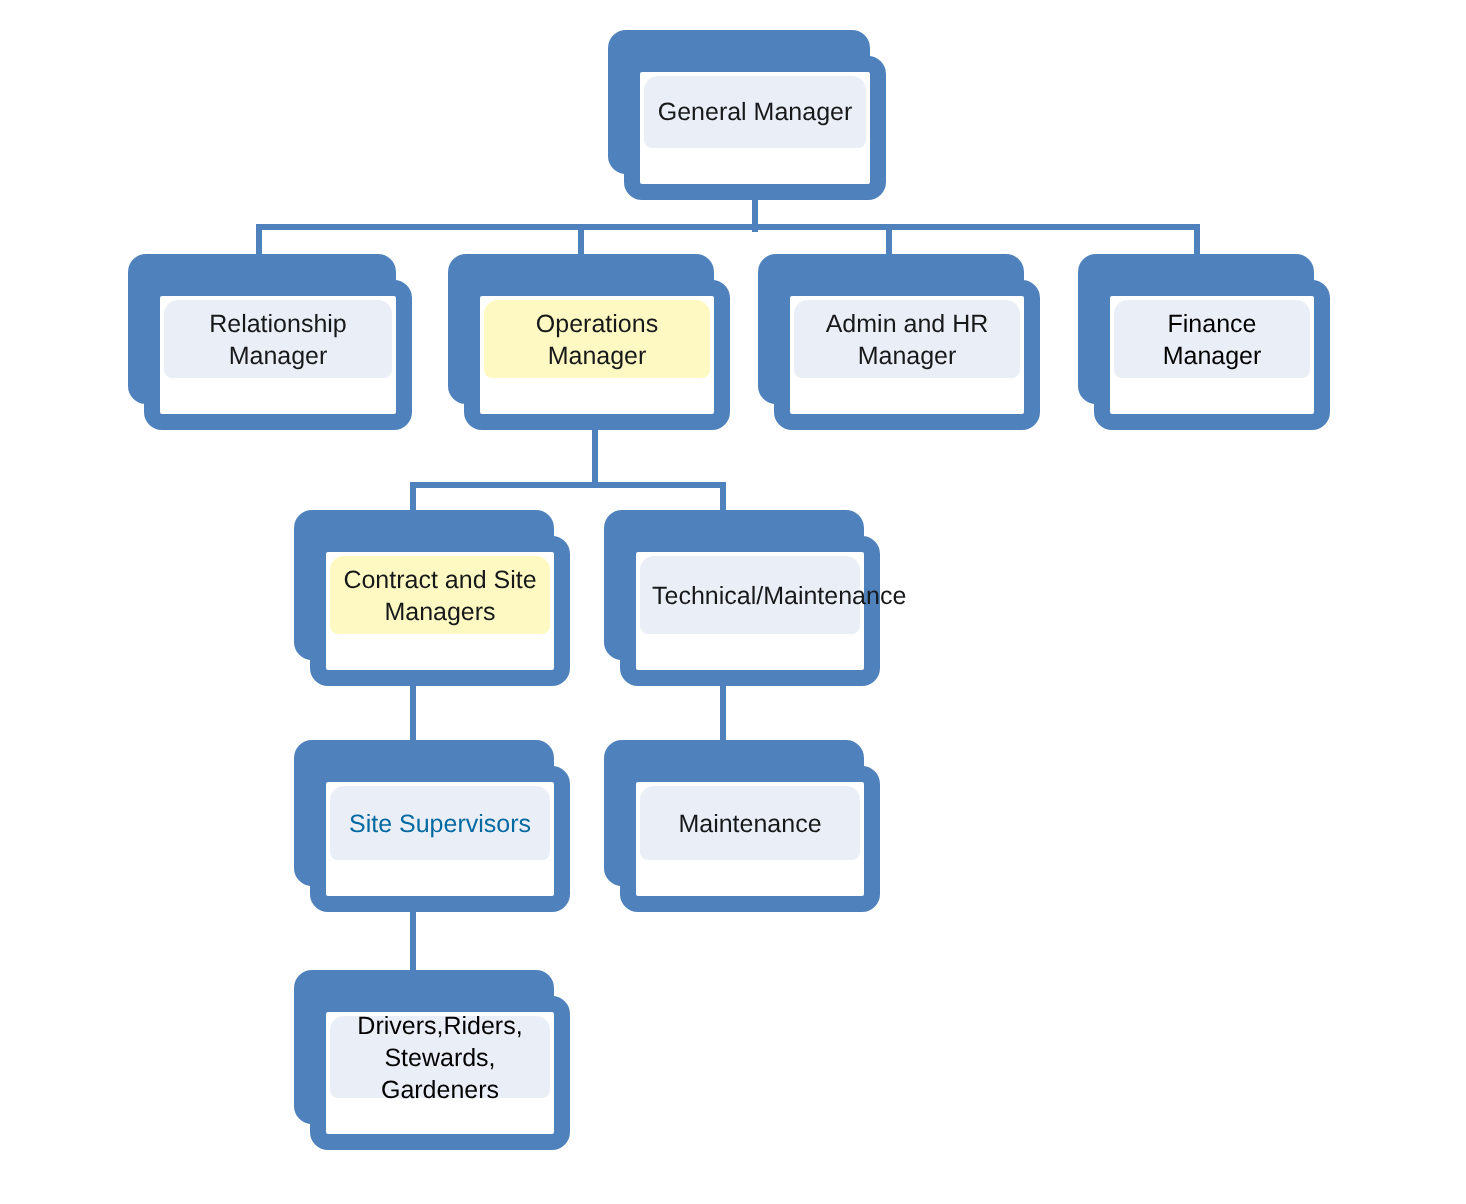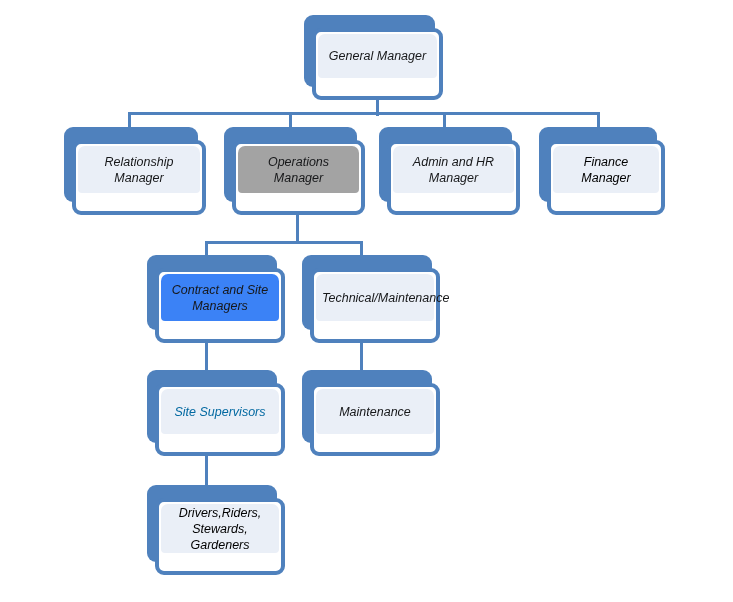--- a/index.html
+++ b/index.html
@@ -44,24 +44,23 @@
     background: #4F81BD;
     border-radius: 9px;
   }
   .node-front {
     position: absolute;
     left: 0;
     top: 0;
     width: 100%;
     height: 100%;
     background: #ffffff;
-    border: 4px solid #14532d;
+    border: 8px solid #14532d;
     border-radius: 9px;
     box-sizing: border-box;
-    font-style: italic;
   }
   .node-inner {
     position: absolute;
     left: 2px;
     top: 2px;
     right: 2px;
     bottom: 18px;
     background: #EAEFF7;
     border-radius: 7px 7px 4px 4px;
     display: flex;
@@ -115,21 +114,21 @@
         <div class="node-back" style="background: rgb(79, 129, 189);"></div>
         <div class="node-front" style="background: rgb(255, 255, 255); border-color: rgb(79, 129, 189);">
           <div class="node-inner" style="background: rgb(234, 239, 247);">
             <span class="node-label" style="color: rgb(23, 24, 26);">Relationship Manager</span>
           </div>
         </div>
       </div>
       <div class="node" style="left: 232px; top: 140px; width: 133px; height: 75px;">
         <div class="node-back" style="background: rgb(79, 129, 189);"></div>
         <div class="node-front" style="background: rgb(255, 255, 255); border-color: rgb(79, 129, 189);">
-          <div class="node-inner" style="background: #a3a3a3;">
+          <div class="node-inner" style="background: #fef9c3;">
             <span class="node-label" style="color: rgb(23, 24, 26);">Operations Manager</span>
           </div>
         </div>
       </div>
       <div class="node" style="left: 387px; top: 140px; width: 133px; height: 75px;">
         <div class="node-back" style="background: rgb(79, 129, 189);"></div>
         <div class="node-front" style="background: rgb(255, 255, 255); border-color: rgb(79, 129, 189);">
           <div class="node-inner" style="background: rgb(234, 239, 247);">
             <span class="node-label" style="color: rgb(23, 24, 26);">Admin and HR Manager</span>
           </div>
@@ -139,21 +138,21 @@
         <div class="node-back" style="background: rgb(79, 129, 189);"></div>
         <div class="node-front" style="background: rgb(255, 255, 255); border-color: rgb(79, 129, 189);">
           <div class="node-inner" style="background: rgb(234, 239, 247);">
             <span class="node-label" style="color: #000000;">Finance Manager</span>
           </div>
         </div>
       </div>
       <div class="node" style="left: 155px; top: 268px; width: 130px; height: 75px;">
         <div class="node-back" style="background: rgb(79, 129, 189);"></div>
         <div class="node-front" style="background: rgb(255, 255, 255); border-color: rgb(79, 129, 189);">
-          <div class="node-inner" style="background: #3b82f6;">
+          <div class="node-inner" style="background: #fef9c3;">
             <span class="node-label" style="color: rgb(23, 24, 26);">Contract and Site
 Managers</span>
           </div>
         </div>
       </div>
       <div class="node" style="left: 310px; top: 268px; width: 130px; height: 75px;">
         <div class="node-back" style="background: rgb(79, 129, 189);"></div>
         <div class="node-front" style="background: rgb(255, 255, 255); border-color: rgb(79, 129, 189);">
           <div class="node-inner" style="background: rgb(234, 239, 247);">
             <span class="node-label" style="color: rgb(23, 24, 26);">Technical/Maintenance</span>

